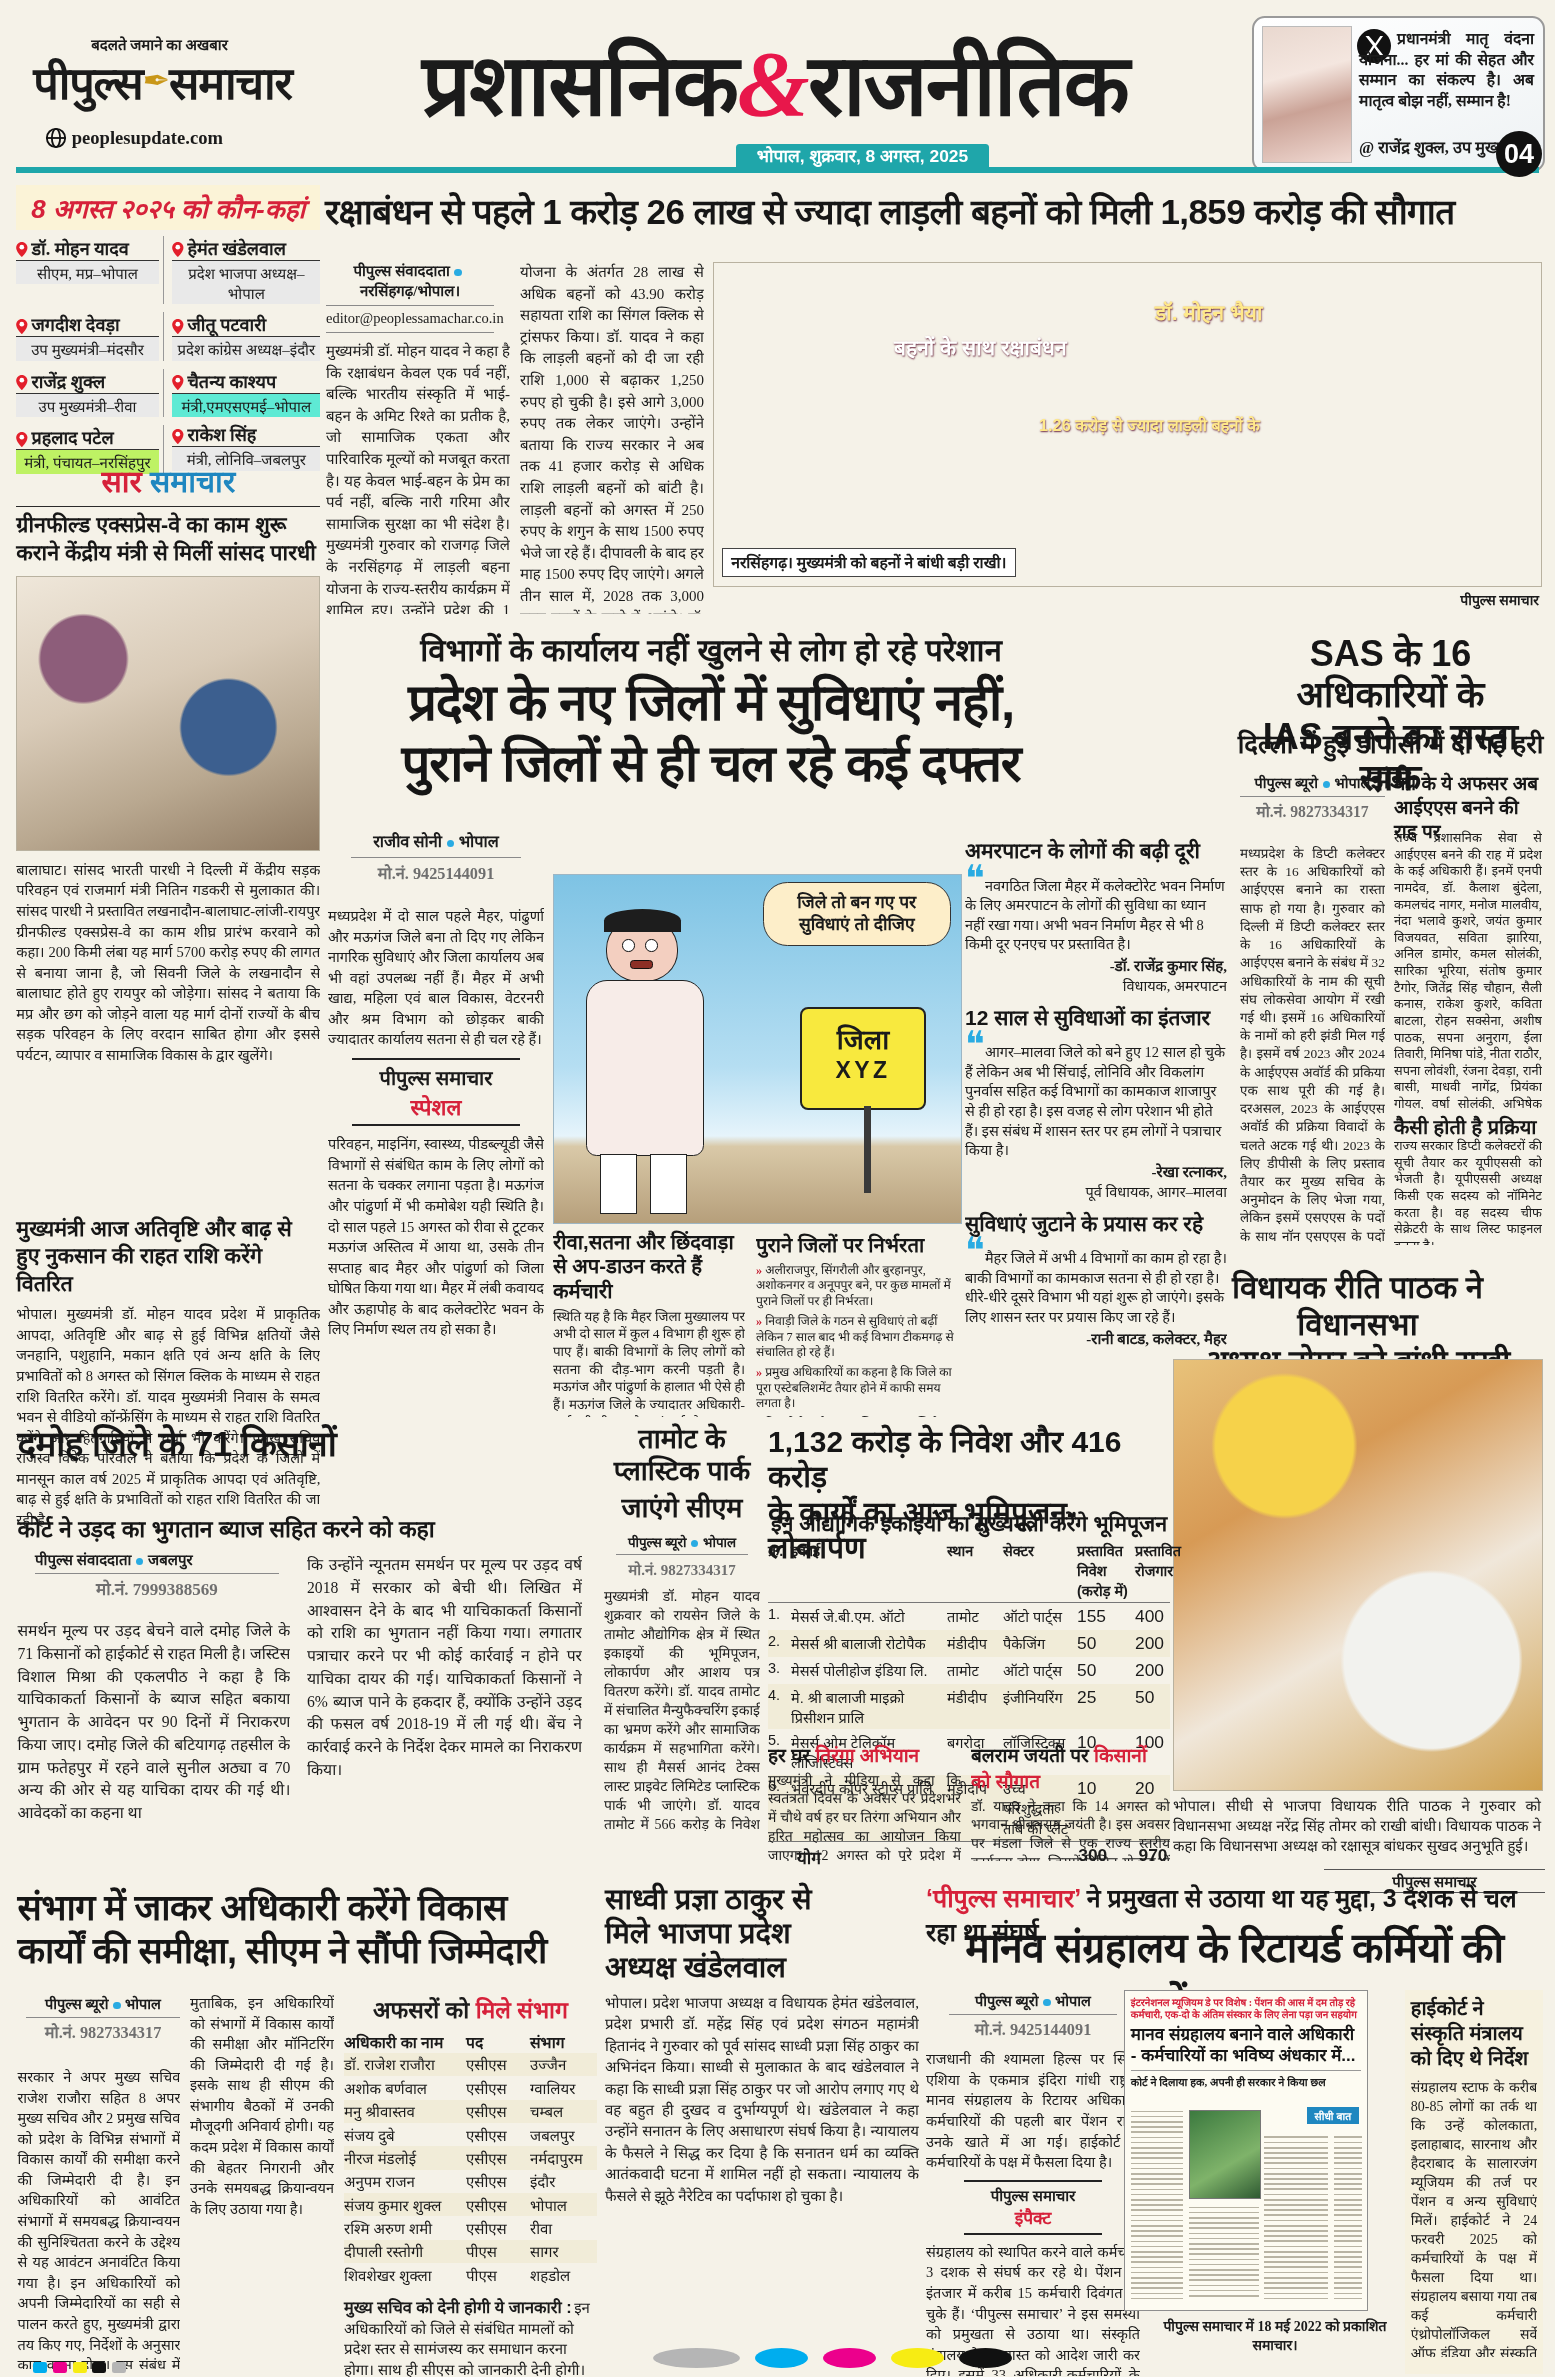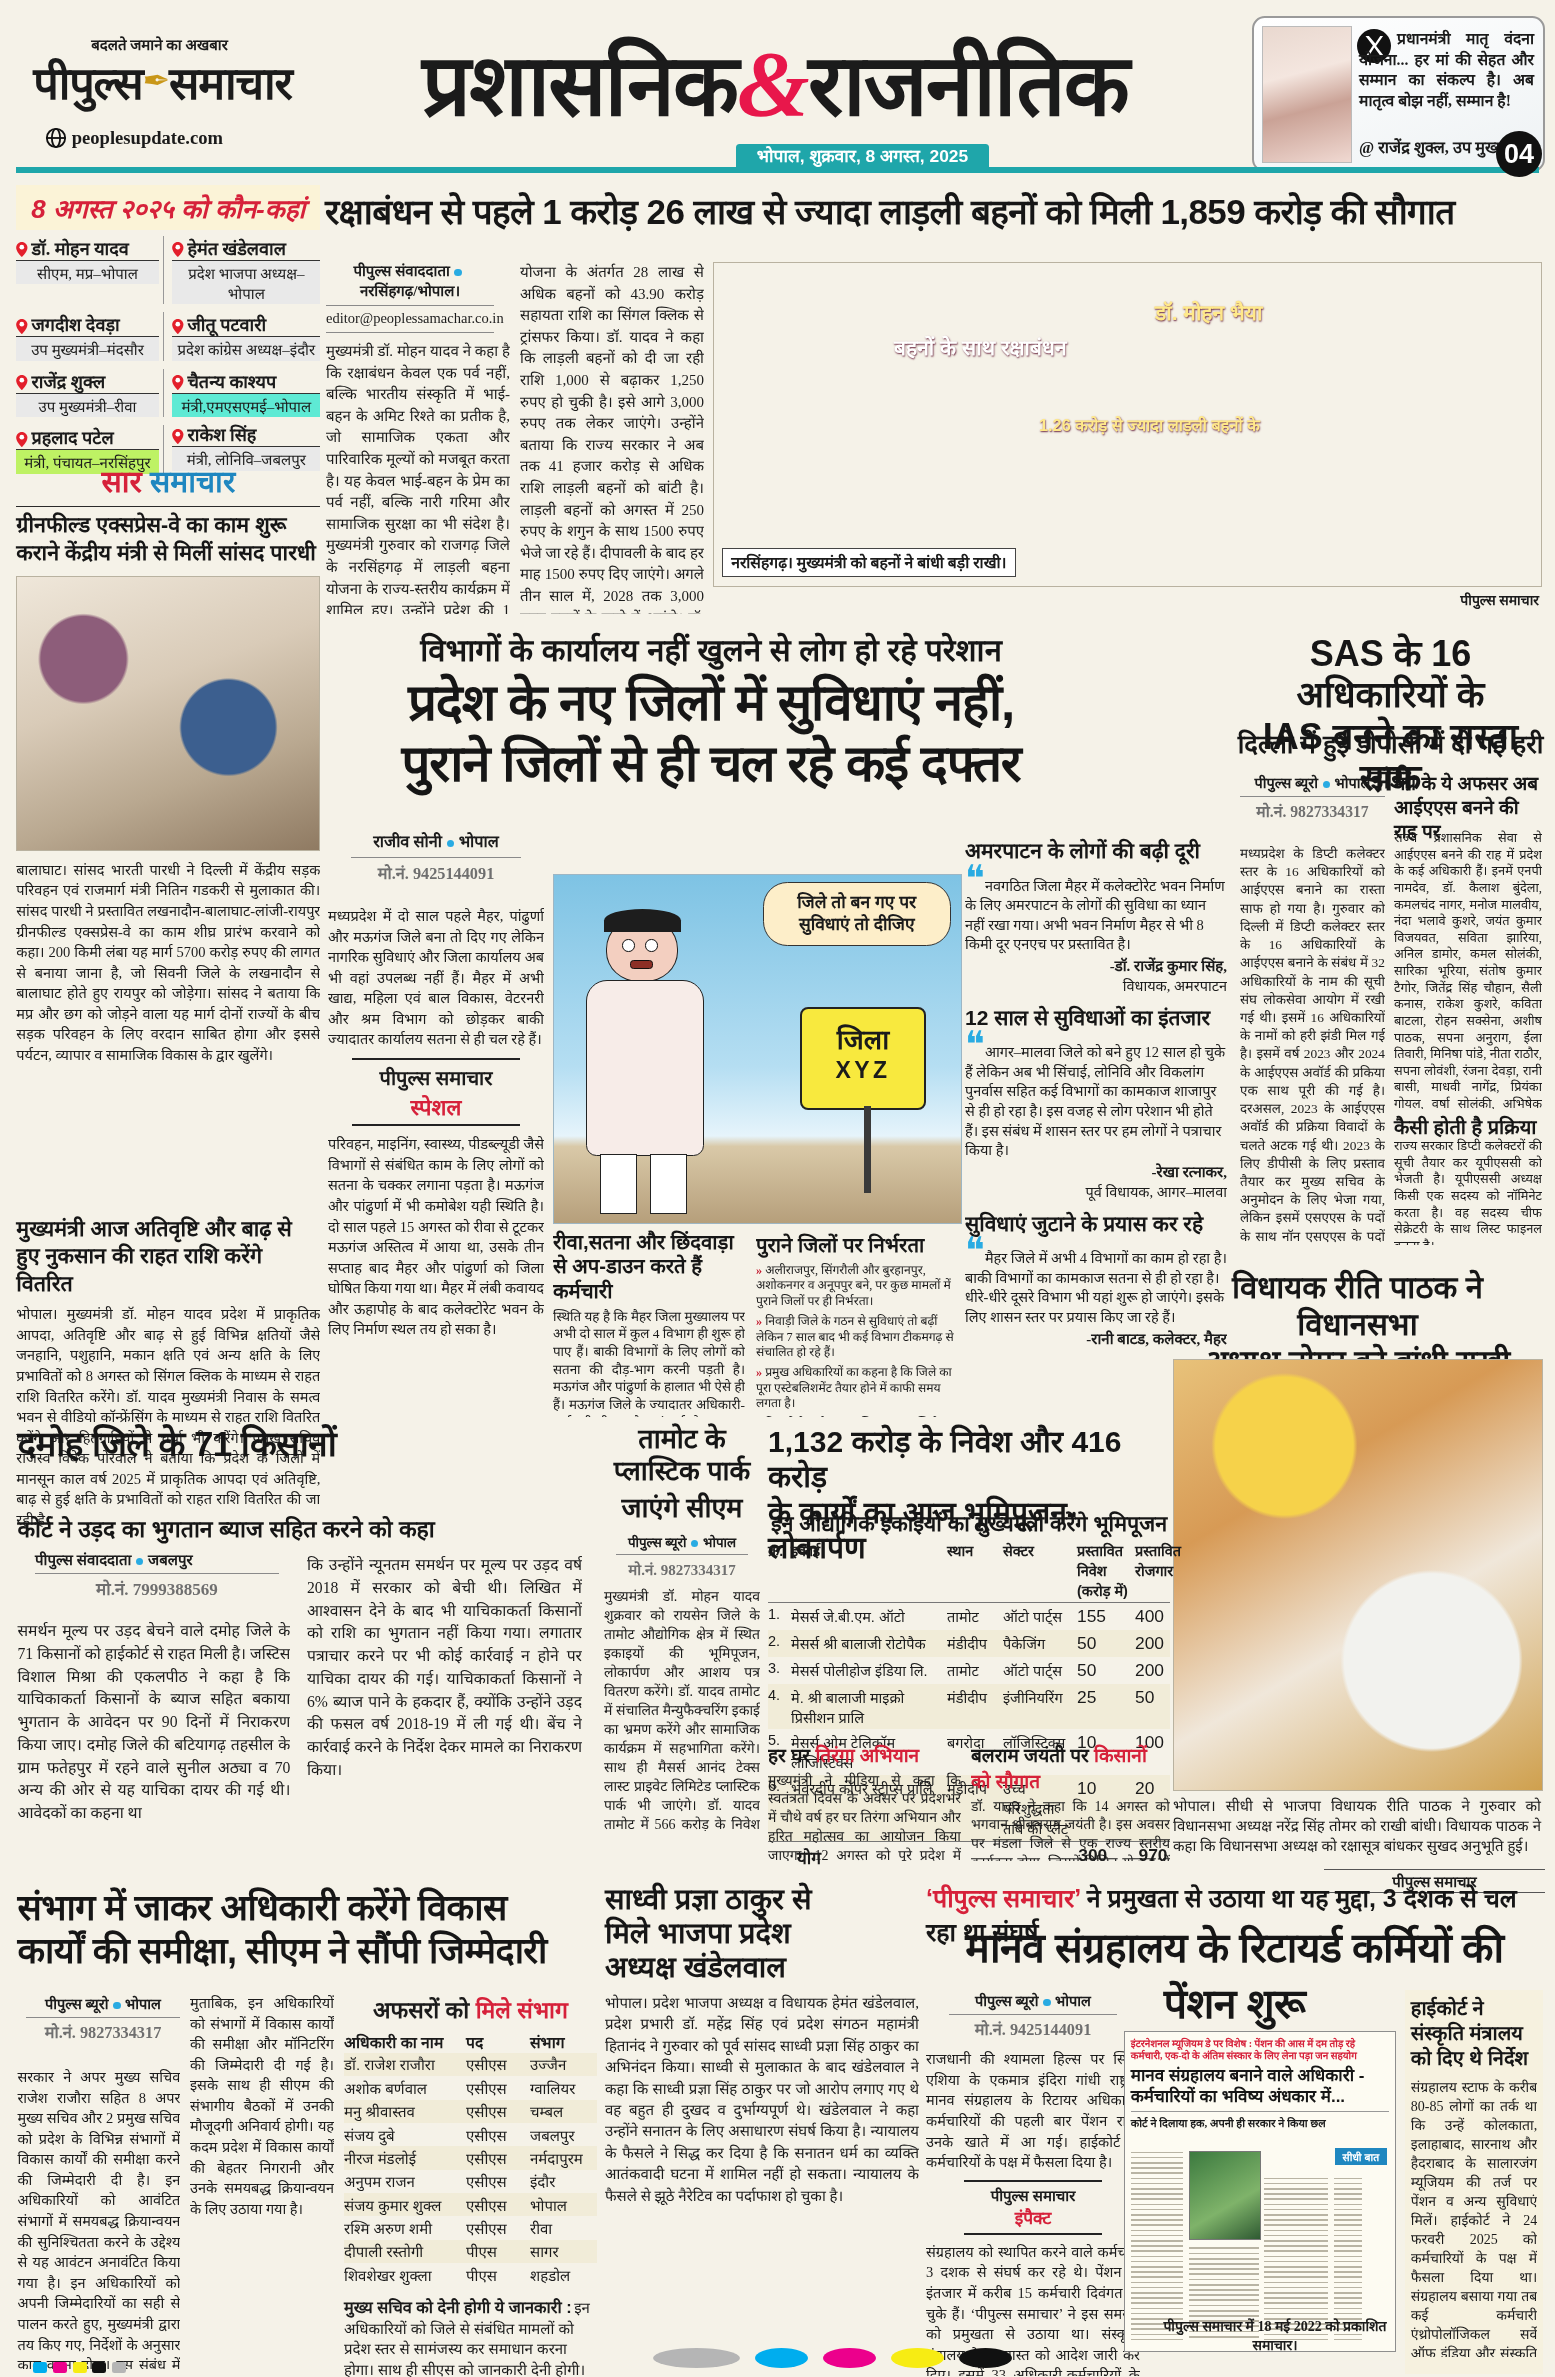--- a/index.html
+++ b/index.html
@@ -448,21 +448,21 @@
     <div class="thinrule" style="margin:3.5px 23px;"></div>
     <div class="c gray b" style="font-size:16.3px;">मो.नं. 9425144091</div>
     <div class="j body-txt" style="margin-top:9.3px;">राजधानी की श्यामला हिल्स पर स्थित एशिया के एकमात्र इंदिरा गांधी राष्ट्रीय मानव संग्रहालय के रिटायर अधिकारी-कर्मचारियों की पहली बार पेंशन राशि उनके खाते में आ गई। हाईकोर्ट ने कर्मचारियों के पक्ष में फैसला दिया है।</div>
     <div class="badge-frame sans" style="width:134px;margin:7px auto;">
       <div class="b" style="font-size:15px;">पीपुल्स समाचार</div>
       <div class="red b" style="font-size:17.4px;">इंपैक्ट</div>
     </div>
     <div class="j body-txt clip" style="height:134px;">संग्रहालय को स्थापित करने वाले कर्मचारी 3 दशक से संघर्ष कर रहे थे। पेंशन के इंतजार में करीब 15 कर्मचारी दिवंगत हो चुके हैं। ‘पीपुल्स समाचार’ ने इस समस्या को प्रमुखता से उठाया था। संस्कृति मंत्रालय ने 6 अगस्त को आदेश जारी कर दिए। इसमें 33 अधिकारी-कर्मचारियों के खाते में पेंशन राशि जमा कर दी गई। इसमें 15 दिवंगत कर्मचारियों के आश्रित भी शामिल हैं।</div>
   </div>
 
-  <div class="abs" style="left:1124px;top:1990px;width:272px;height:321px;border:1.7px solid #8e8e8e;background:#fdfbf2;padding:5.8px;box-sizing:border-box;margin-top:41px;">
+  <div class="abs" style="left:1124px;top:1990px;width:244px;height:321px;border:1.7px solid #8e8e8e;background:#fdfbf2;padding:5.8px;box-sizing:border-box;">
     <div class="red b" style="font-size:10px;line-height:1.25;">इंटरनेशनल म्यूजियम डे पर विशेष : पेंशन की आस में दम तोड़ रहे कर्मचारी, एक-दो के अंतिम संस्कार के लिए लेना पड़ा जन सहयोग</div>
     <div class="headline" style="font-size:17px;line-height:1.2;margin-top:3.5px;border-bottom:1.2px solid #999;padding-bottom:3.5px;">मानव संग्रहालय बनाने वाले अधिकारी - कर्मचारियों का भविष्य अंधकार में...</div>
     <div class="b" style="font-size:11px;margin-top:3.5px;">कोर्ट ने दिलाया हक, अपनी ही सरकार ने किया छल</div>
     <div class="abs" style="left:64px;top:119px;width:70px;height:87px;background:linear-gradient(150deg,#3c7a3f,#7fb36a 60%,#2f5a32);border:0.6px solid #777;"></div>
     <div class="abs sans b" style="right:8.1px;top:116px;width:52px;background:#1f87c0;color:#fff;font-size:10.5px;text-align:center;padding:1.7px 0;">सीधी बात</div>
     <div class="abs" style="left:5.8px;top:116px;width:52px;height:192px;background:repeating-linear-gradient(#fdfbf2 0 3.5px,#b9b4a4 3.5px 5.2px);"></div>
     <div class="abs" style="left:139px;top:142px;width:64px;height:166px;background:repeating-linear-gradient(#fdfbf2 0 3.5px,#b9b4a4 3.5px 5.2px);"></div>
     <div class="abs" style="left:209px;top:142px;width:28px;height:166px;background:repeating-linear-gradient(#fdfbf2 0 3.5px,#b9b4a4 3.5px 5.2px);"></div>
     <div class="abs" style="left:64px;top:212px;width:70px;height:96px;background:repeating-linear-gradient(#fdfbf2 0 3.5px,#b9b4a4 3.5px 5.2px);"></div>
   </div>

